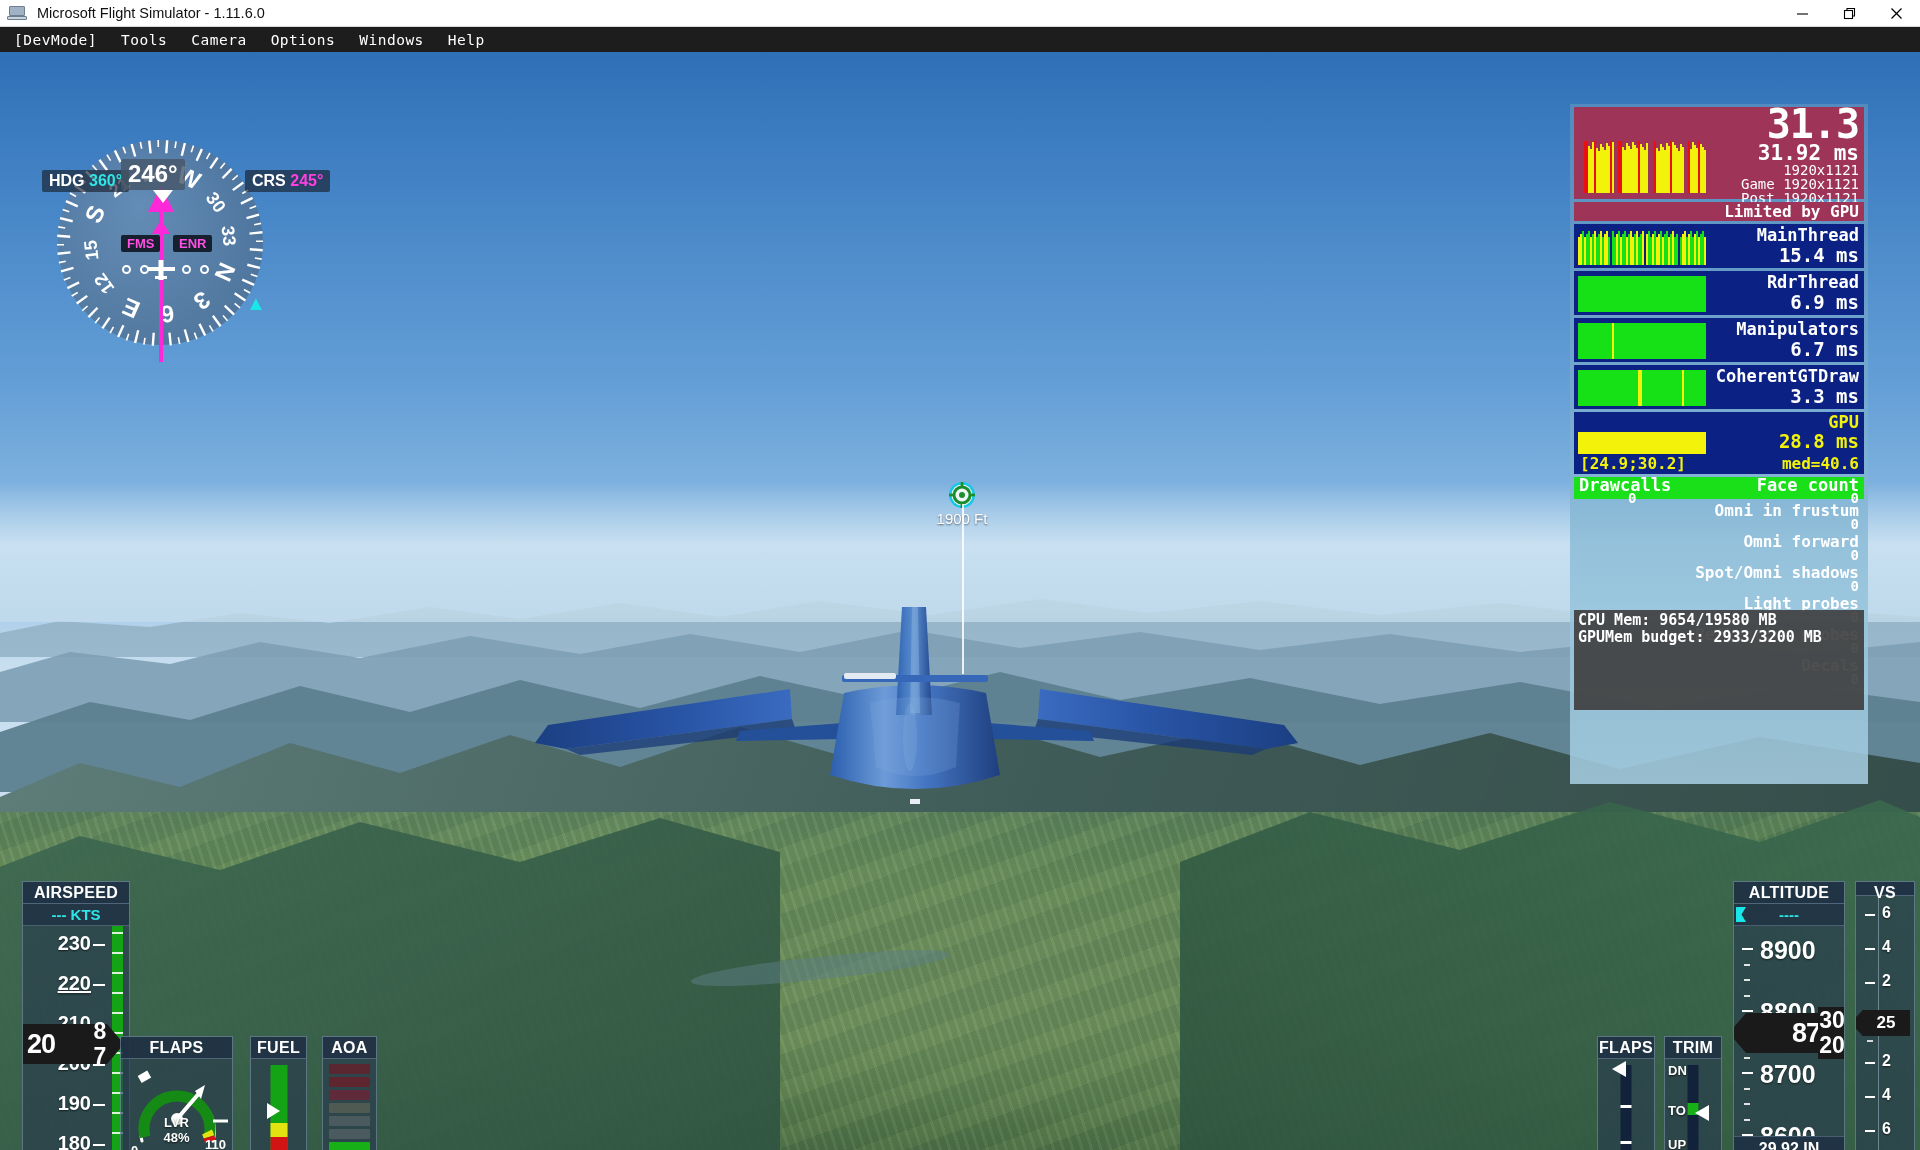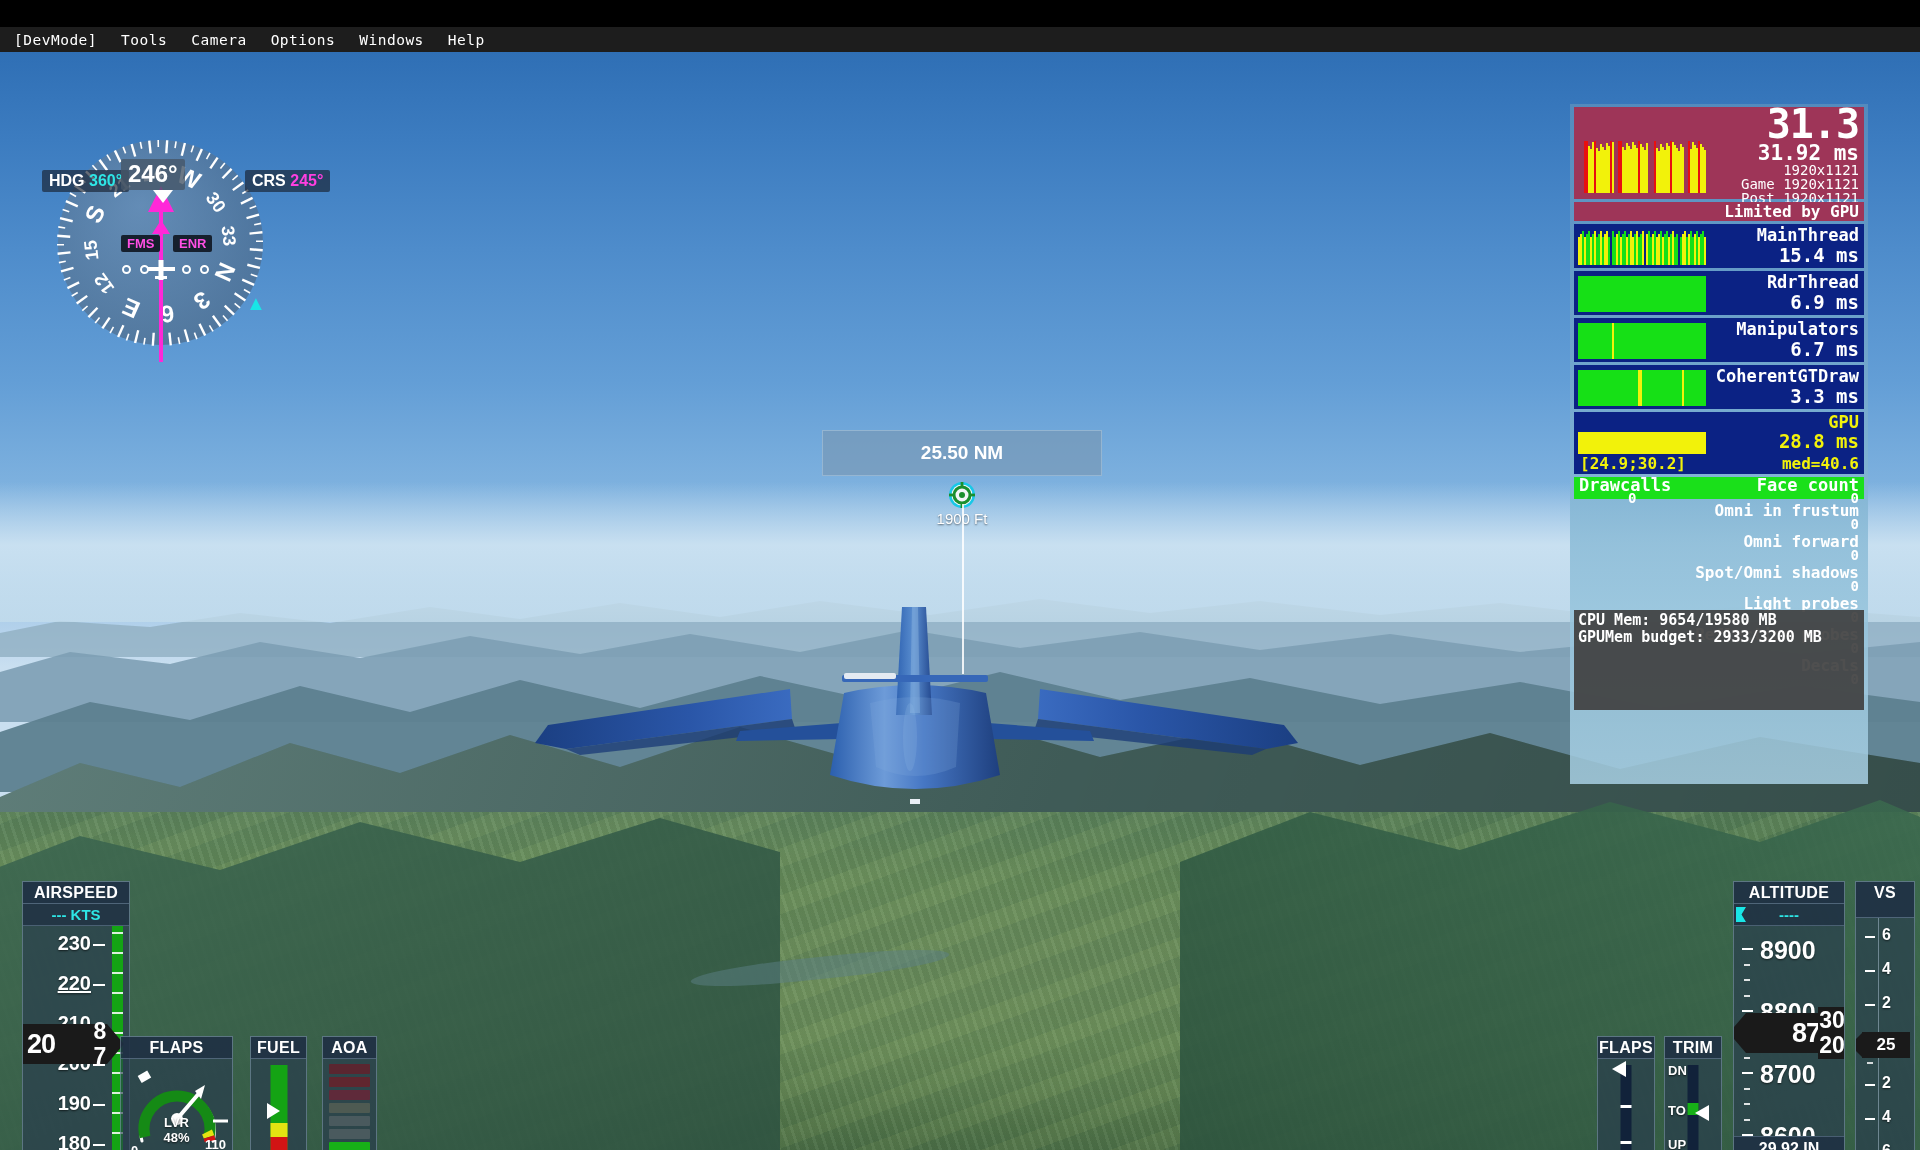--- a/index.html
+++ b/index.html
@@ -251,21 +251,21 @@
                border-right:17px solid #1a1a1a; }
   .alt-roll { position:absolute; left:84px; top:81px; width:28px; height:52px;
               background:#1a1a1a; display:flex; flex-direction:column;
               align-items:center; justify-content:center; }
   .alt-roll span { color:#fff; font-size:23px; font-weight:bold; line-height:25px; }
   .baro { height:24px; background:rgba(30,46,66,.78); color:#fff; font-size:16px;
           font-weight:bold; text-align:center; line-height:24px;
           border-top:1px solid rgba(150,175,200,.35); }
 
   #vs { left:1855px; top:829px; width:60px; height:300px; }
-  #vs .pnl-hdr { height:36px; line-height:22px; }
+  #vs .pnl-hdr { height:14px; line-height:22px; }
   .vs-tape { position:relative; height:254px; overflow:hidden; }
   .vs-col { position:absolute; left:22px; top:0; width:1px; height:254px;
             background:rgba(190,210,230,.45); }
   .vs-lbl { position:absolute; left:26px; color:#fff; font-size:16px;
             font-weight:bold; text-shadow:0 1px 2px rgba(0,0,0,.6); }
   .vs-tick { position:absolute; left:9px; width:10px; height:2px; background:#fff; }
   .vs-tickm { position:absolute; left:11px; width:6px; height:2px;
               background:rgba(255,255,255,.8); }
   .vs-box { position:absolute; left:6px; top:114px; width:48px; height:26px;
             background:#1a1a1a; display:flex; align-items:center;
@@ -332,20 +332,46 @@
   .mem-blk { position:absolute; left:4px; top:506px; width:290px; height:100px;
              background:rgba(64,64,64,.92); padding:2px 4px; }
   .mem-blk div { color:#fff; font-size:15px; font-weight:bold; line-height:17px;
                  white-space:nowrap; }
 </style>
 </head>
 <body>
 
 <div id="app">
 
+  <div class="titlebar">
+    <div class="tb-icon">
+      <div class="scr"></div>
+        <div class="base"></div>
+    </div>
+    <div class="tb-title">Microsoft Flight Simulator - 1.11.6.0</div>
+    <div class="tb-ctrls">
+      <div class="tb-btn">
+        <svg width="13" height="13" viewBox="0 0 13 13">
+            <line x1="1" y1="7" x2="12" y2="7" stroke="#000" stroke-width="1.1"></line>
+          </svg>
+      </div>
+      <div class="tb-btn">
+        <svg width="13" height="13" viewBox="0 0 13 13">
+            <rect x="1.5" y="3.5" width="8" height="8" fill="none" stroke="#000" stroke-width="1.1"></rect>
+            <path d="M4 3.5 V1.5 H11.5 V9 H9.6" fill="none" stroke="#000" stroke-width="1.1"></path>
+          </svg>
+      </div>
+      <div class="tb-btn">
+        <svg width="13" height="13" viewBox="0 0 13 13">
+            <line x1="1.5" y1="1.5" x2="11.5" y2="11.5" stroke="#000" stroke-width="1.2"></line>
+            <line x1="11.5" y1="1.5" x2="1.5" y2="11.5" stroke="#000" stroke-width="1.2"></line>
+          </svg>
+      </div>
+    </div>
+  </div>
 
   <div class="menubar">
     <div class="menuitem">[DevMode]</div>
     <div class="menuitem">Tools</div>
     <div class="menuitem">Camera</div>
     <div class="menuitem">Options</div>
     <div class="menuitem">Windows</div>
     <div class="menuitem">Help</div>
   </div>
 
@@ -404,23 +430,20 @@
 
       <rect x="402" y="68" width="146" height="7" rx="2" fill="#3667b8"></rect>
       <rect x="404" y="66" width="52" height="6" rx="2" fill="#e4eaf2"></rect>
 
       <path d="M430 96 Q475 84 520 96 L516 160 Q475 178 436 160 Z" fill="#82ace0" opacity=".22"></path>
       <ellipse cx="470" cy="130" rx="7" ry="34" fill="#9dc2ea" opacity=".18"></ellipse>
 
       <rect x="470" y="192" width="10" height="5" fill="#e8eef5"></rect>
     </svg>
 
-    <div class="wp-box">
-      <span>25.50 NM</span>
-    </div>
     <svg class="wp-icon" viewBox="0 0 30 30">
       <circle cx="15" cy="15" r="13" fill="#18c8e8"></circle>
       <circle cx="15" cy="15" r="10.5" fill="#f2f5f8"></circle>
       <circle cx="15" cy="15" r="8" fill="none" stroke="#1b8f2e" stroke-width="3"></circle>
       <circle cx="15" cy="15" r="3" fill="#1b8f2e"></circle>
       <rect x="13.6" y="2" width="2.8" height="6" fill="#1b8f2e"></rect>
       <rect x="13.6" y="22" width="2.8" height="6" fill="#1b8f2e"></rect>
       <rect x="2" y="13.6" width="6" height="2.8" fill="#1b8f2e"></rect>
       <rect x="22" y="13.6" width="6" height="2.8" fill="#1b8f2e"></rect>
     </svg>

